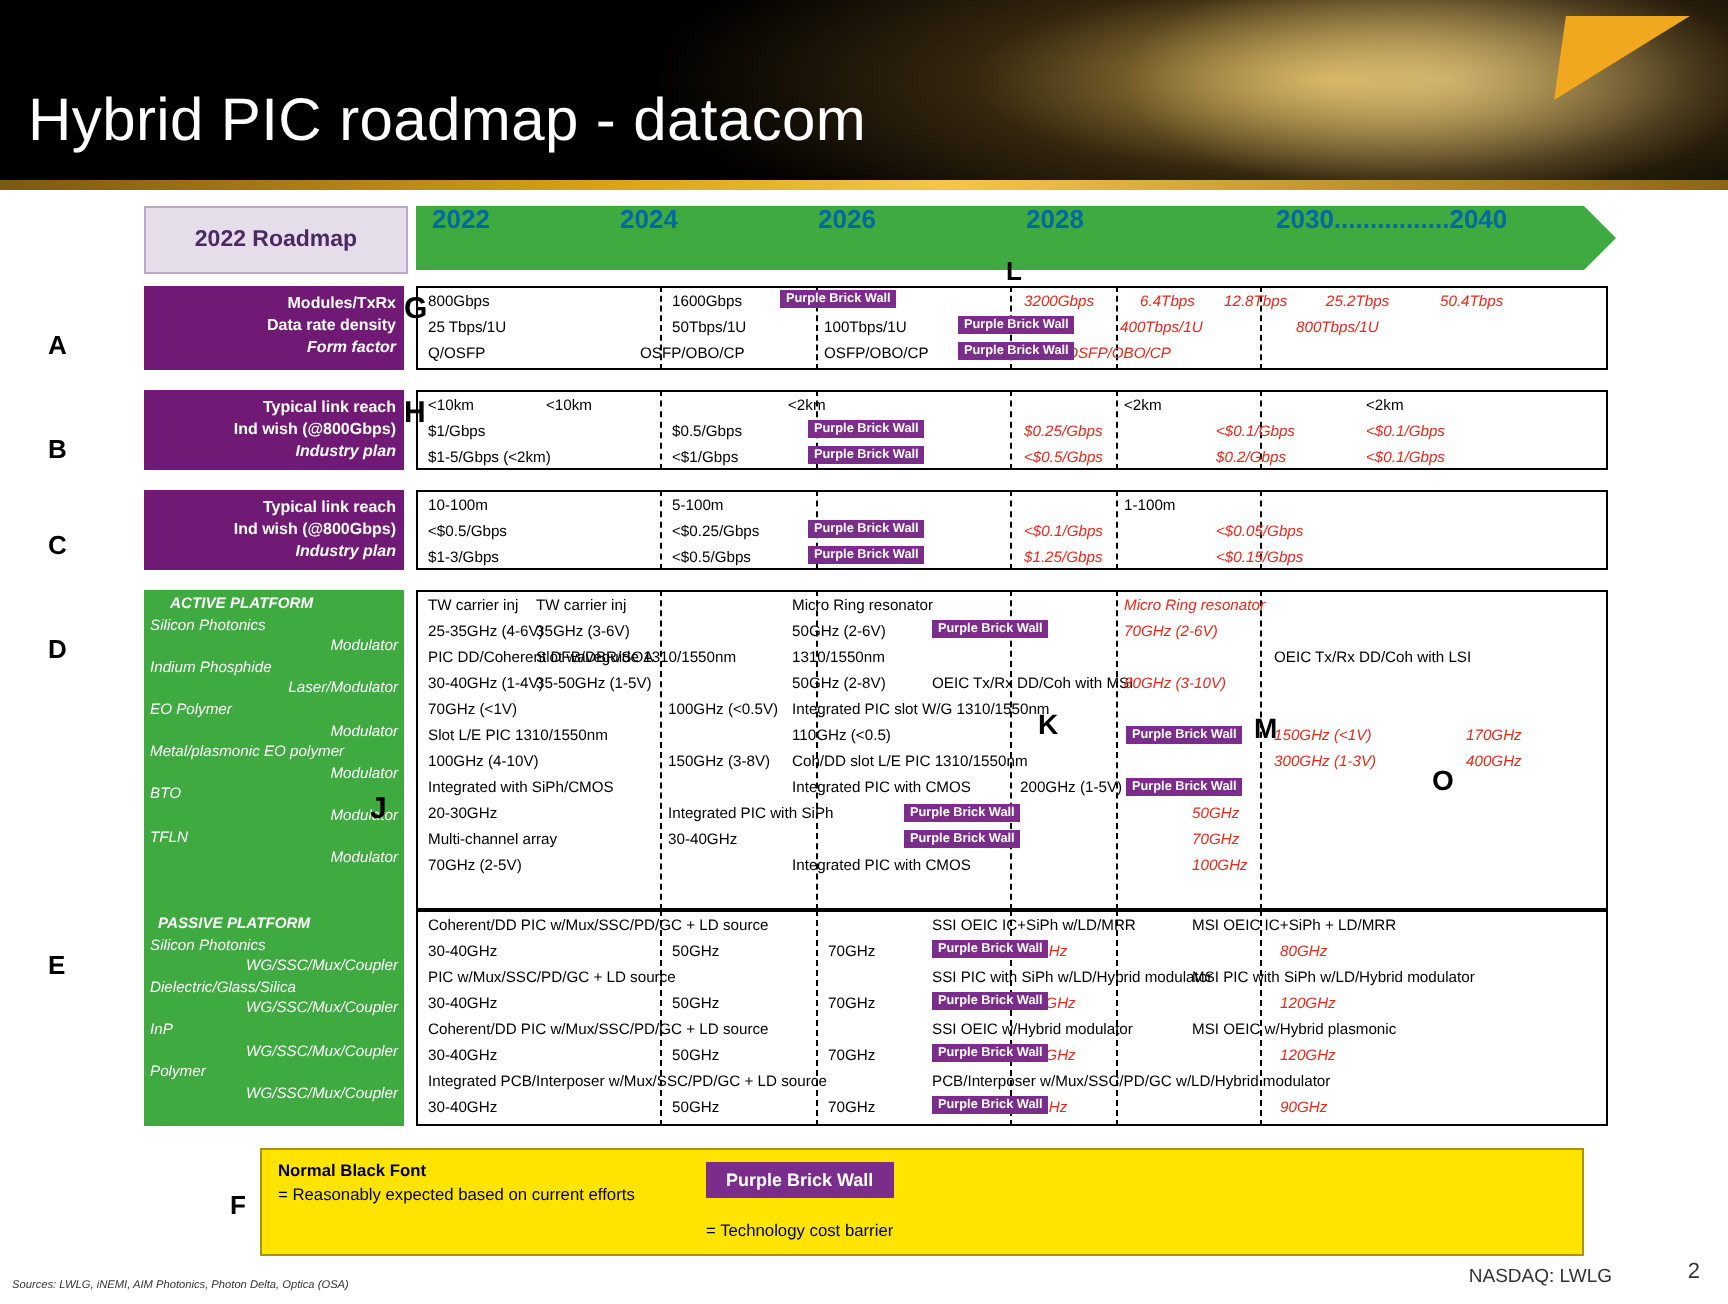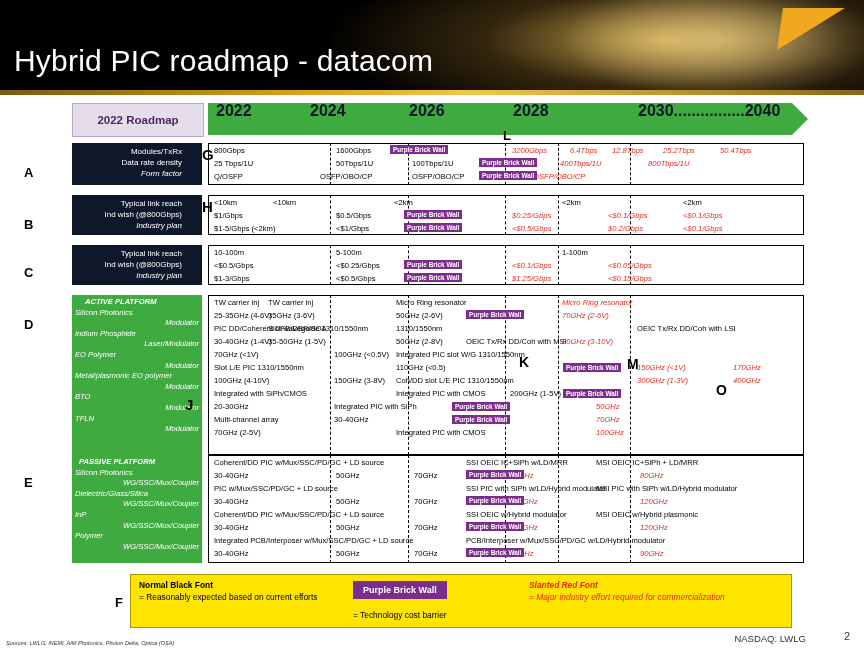--- a/index.html
+++ b/index.html
@@ -19,27 +19,27 @@
   .goldbar{position:absolute;left:0;top:90px;width:864px;height:5px;background:linear-gradient(90deg,#7a5a10,#d9a21a 35%,#f3c64b 55%,#8a6614);}
 
   
   .sheet{position:absolute;left:0;top:95px;width:864px;height:557px;background:#fff;}
 
   
   .roadmap-tag{position:absolute;left:72px;top:8px;width:130px;height:32px;background:#e6ddea;border:1px solid #b9a7c6;
      display:flex;align-items:center;justify-content:center;font-size:11.5px;font-weight:bold;color:#4b2a63;}
   .yearbar{position:absolute;left:208px;top:8px;width:584px;height:32px;background:#3faa40;}
   .yearbar .arrow{position:absolute;right:-16px;top:0;width:0;height:0;border-top:16px solid transparent;border-bottom:16px solid transparent;border-left:16px solid #3faa40;}
-  .year{position:absolute;top:7px;color:#0f172a;font-size:16px;font-weight:bold;}
+  .year{position:absolute;top:7px;color:#0369a1;font-size:13px;font-weight:bold;}
 
   
   .rowletter{position:absolute;font-size:13px;font-weight:bold;color:#000;}
 
   
-  .glabel{position:absolute;background:#0f172a;color:#fff;font-size:8px;font-weight:normal;text-align:right;padding:3px 20px 3px 3px;box-sizing:border-box;line-height:11px;}
+  .glabel{position:absolute;background:#701a75;color:#fff;font-size:8px;font-weight:bold;text-align:right;padding:3px 4px 3px 3px;box-sizing:border-box;line-height:11px;}
   .glabel .it{font-style:italic;}
 
   
   .band{position:absolute;border:1px solid #000;box-sizing:border-box;}
 
   .cell{position:absolute;font-size:7.6px;color:#000;line-height:10px;white-space:nowrap;}
   .red{color:#e8291c;font-style:italic;}
   .brick{position:absolute;background:#7b2d8b;color:#fff;font-size:6.4px;font-weight:bold;padding:1px 3px;white-space:nowrap;}
   .vline{position:absolute;border-left:1px dashed #000;}
 
@@ -322,22 +322,18 @@
   <div class="brick" style="left:466px;top:427px">Purple Brick Wall</div>
   <div class="brick" style="left:466px;top:453px">Purple Brick Wall</div>
 
   <div class="legend">
     <div class="seg" style="left:8px;top:4px;width:200px">
       <span style="color:#000;font-weight:bold">Normal Black Font</span><br>
       <span style="color:#000">= Reasonably expected based on current efforts</span>
     </div>
     <div class="brickbig" style="left:222px;top:6px">Purple Brick Wall</div>
     <div class="seg" style="left:222px;top:34px">= Technology cost barrier</div>
-    <div class="seg" style="left:398px;top:4px;width:250px;color:#e8291c;font-style:italic">
-      <span style="font-weight:bold">Slanted Red Font</span><br>
-      <span>= Major industry effort required for commercialization</span>
-    </div>
   </div>
 
   <div class="srcs">Sources: LWLG, iNEMI, AIM Photonics, Photon Delta, Optica (OSA)</div>
   <div class="nasdaq">NASDAQ: LWLG</div>
   <div class="pageno">2</div>
 </div>
 
 </body></html>

